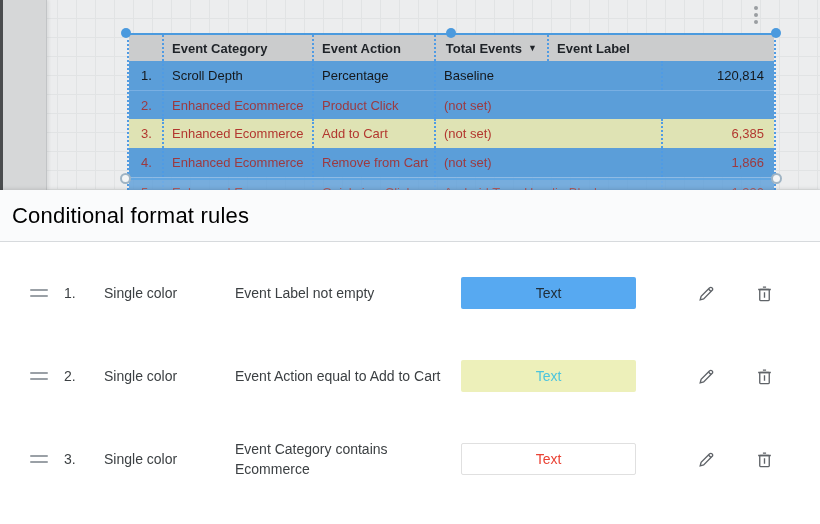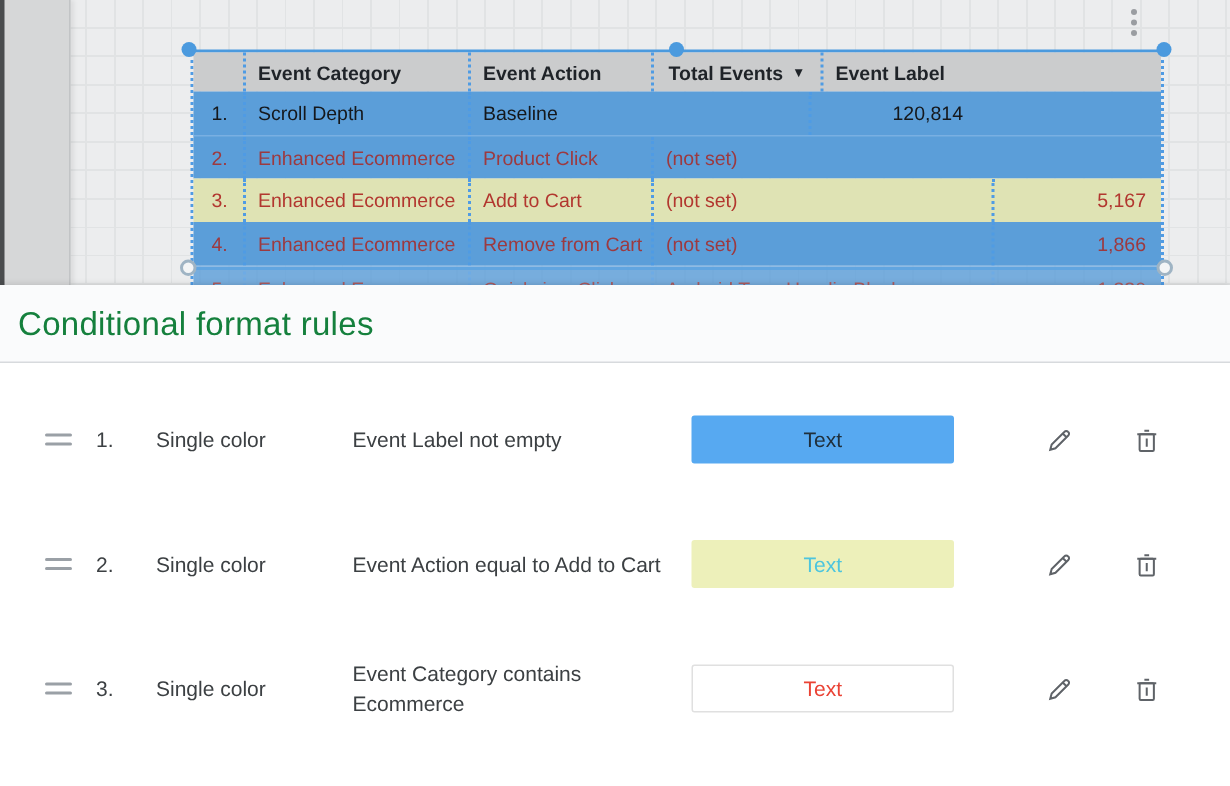--- a/index.html
+++ b/index.html
@@ -51,21 +51,21 @@
   .sel-bottom { position:absolute; left:0; top:143px; width:649px; height:2px;
     background:#5ea4e0; opacity:.9; }
   .handle.hollow { background:#f3f5f6; border:2px solid #9fb4c4; width:11px; height:11px; }
   .h-bl { left:-7px; top:138px; } .h-br { left:644px; top:138px; }
 
   
   .panel { position:absolute; left:0; top:190px; width:820px; height:334px;
     background:#fff; box-shadow:0 -1px 4px rgba(0,0,0,.12); }
   .panel-head { height:52px; background:#fafbfc; border-bottom:1px solid #d7dadd;
     display:flex; align-items:center; padding-left:12px; }
-  .panel-title { font-size:22px; color:#15803d; letter-spacing:.2px; }
+  .panel-title { font-size:22px; color:#000000; letter-spacing:.2px; }
 
   .rule-row { display:flex; align-items:center; padding-left:30px;
     height:64px; margin-top:19px; color:#3c4043; font-size:14px; }
   .rule-row:first-of-type { margin-top:33px; }
   .drag-handle { width:18px; margin-right:16px; cursor:grab; }
   .drag-handle i { display:block; height:2px; background:#9aa0a6;
     border-radius:1px; margin:4px 0; }
   .rule-index { width:26px; margin-right:14px; }
   .rule-type  { width:105px; margin-right:26px; }
   .rule-cond  { width:218px; margin-right:8px; line-height:1.45; }
@@ -101,37 +101,38 @@
         <div class="cell c-tot">
           <span>Total Events</span>
           <span class="sort-ind">▼</span>
         </div>
         <div class="cell c-lab">Event Label</div>
       </div>
 
       <div class="trow blue txt-dark">
         <div class="cell c-num">1.</div>
         <div class="cell c-cat">Scroll Depth</div>
+        <div class="cell c-act">Percentage</div>
         <div class="cell c-lab">Baseline</div>
         <div class="cell c-tot">120,814</div>
       </div>
 
       <div class="trow blue txt-red-blue">
         <div class="cell c-num">2.</div>
         <div class="cell c-cat">Enhanced Ecommerce</div>
         <div class="cell c-act">Product Click</div>
         <div class="cell c-lab">(not set)</div>
       </div>
 
       <div class="trow khaki txt-red-khaki">
         <div class="cell c-num">3.</div>
         <div class="cell c-cat">Enhanced Ecommerce</div>
         <div class="cell c-act">Add to Cart</div>
         <div class="cell c-lab">(not set)</div>
-        <div class="cell c-tot">5,167</div>
+        <div class="cell c-tot">6,385</div>
       </div>
 
       <div class="trow blue txt-red-blue">
         <div class="cell c-num">4.</div>
         <div class="cell c-cat">Enhanced Ecommerce</div>
         <div class="cell c-act">Remove from Cart</div>
         <div class="cell c-lab">(not set)</div>
         <div class="cell c-tot">1,866</div>
       </div>
 

